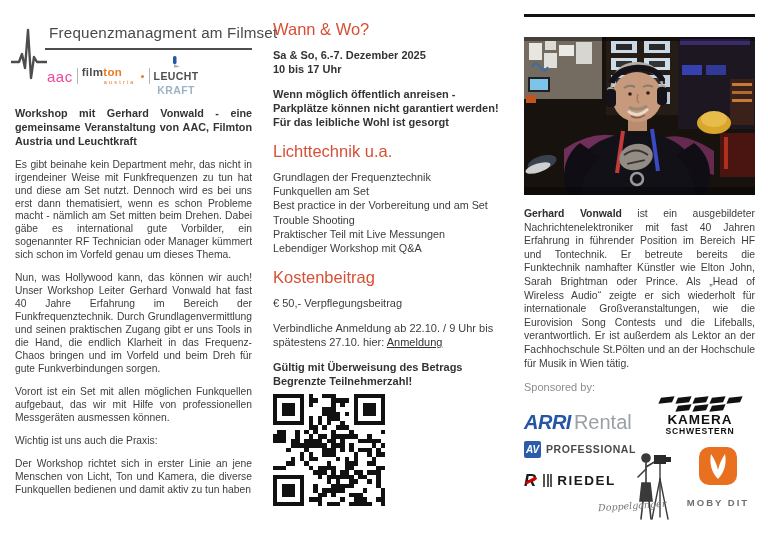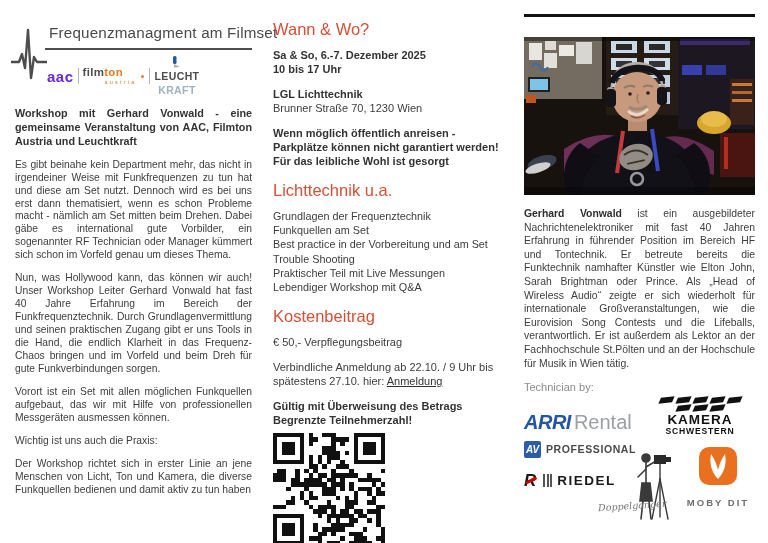--- a/index.html
+++ b/index.html
@@ -11,21 +11,21 @@
   .col{position:absolute;top:0;}
   
   #col-left{left:15px;top:18px;width:237px;}
   .lc-header{position:relative;min-height:58px;}
   .wave-icon{position:absolute;left:-4px;top:4px;}
   .lc-title{
     margin-left:30px;font-size:15.2px;color:#4a4a4a;letter-spacing:.2px;
     padding:6px 0 7px 4px;border-bottom:2px solid #4d4d4d;white-space:nowrap;
   }
   .lc-logos{margin:6px 0 0 32px;display:flex;align-items:center;gap:4px;}
-  .logo-aac{color:#6d28d9;font-weight:bold;font-size:15px;letter-spacing:.5px;}
+  .logo-aac{color:#ec4899;font-weight:normal;font-size:15px;letter-spacing:.5px;}
   .sep-bar{display:inline-block;width:1px;height:16px;background:#b5b5b5;}
   .logo-filmton{display:inline-flex;flex-direction:column;line-height:1;}
   .ft-top{font-size:11.5px;font-weight:bold;color:#4d4d4d;letter-spacing:.3px;}
   .ft-ton{color:#e87a22;}
   .ft-sub{font-size:5.5px;color:#e87a22;letter-spacing:2.2px;margin-top:1px;padding-left:22px;}
   .dot-sep{width:3px;height:3px;border-radius:50%;background:#e87a22;display:inline-block;margin:0 1px;}
   .logo-leucht{display:inline-flex;align-items:center;gap:2px;font-weight:bold;font-size:10.5px;letter-spacing:.4px;flex-direction:column;}
   .lk-dark{color:#4d4d4d;}
   .lk-light{color:#9db3c4;}
   .lc-intro{margin-top:10px;font-weight:bold;font-size:10.8px;line-height:14px;text-align:justify;color:#333;}
@@ -118,24 +118,20 @@
   <p class="lc-p tight">Vorort ist ein Set mit allen möglichen Funkquellen aufgebaut, das wir mit Hilfe von professionellen Messgeräten ausmessen können.</p>
   <p class="lc-p">Wichtig ist uns auch die Praxis:</p>
   <p class="lc-p">Der Workshop richtet sich in erster Linie an jene Menschen von Licht, Ton und Kamera, die diverse Funkquellen bedienen und damit aktiv zu tun haben</p>
 </div>
 
 <div class="col" id="col-mid">
   <h2 class="sec-h accent">Wann &amp; Wo?</h2>
   <div class="m-group">
     <div class="m-b">Sa &amp; So, 6.-7. Dezember 2025</div>
     <div class="m-b">10 bis 17 Uhr</div>
-  </div>
-  <div class="m-group">
-    <div class="m-b">LGL Lichttechnik</div>
-    <div class="m-r">Brunner Straße 70, 1230 Wien</div>
   </div>
   <div class="m-group" style="margin-bottom:13px;">
     <div class="m-b">Wenn möglich öffentlich anreisen - Parkplätze können nicht garantiert werden!</div>
     <div class="m-b">Für das leibliche Wohl ist gesorgt</div>
   </div>
 
   <h2 class="sec-h accent">Lichttechnik u.a.</h2>
   <div class="m-list m-group">
     <div>Grundlagen der Frequenztechnik</div>
     <div>Funkquellen am Set</div>
@@ -452,21 +448,21 @@
       <path d="M100,118 q12,-9 24,0" stroke="#3a352e" stroke-width="2" fill="none"></path>
       <rect x="103" y="124" width="18" height="2" fill="#3a352e" transform="rotate(-12 112 125)"></rect>
       <rect y="0" width="231" height="4" fill="#000" opacity=".4"></rect>
       <rect y="150" width="231" height="8" fill="#000" opacity=".35"></rect>
     </svg>
   </div>
 
   <p class="bio"><span class="b">Gerhard Vonwald</span><span> ist ein ausgebildeter Nachrichtenelektroniker mit fast 40 Jahren Erfahrung in führender Position im Bereich HF und Tontechnik. Er betreute bereits die Funktechnik namhafter Künstler wie Elton John, Sarah Brightman oder Prince. Als „Head of Wireless Audio“ zeigte er sich wiederholt für internationale Großveranstaltungen, wie die Eurovision Song Contests und die Lifeballs, verantwortlich. Er ist außerdem als Lektor an der Fachhochschule St.Pölten und an der Hochschule für Musik in Wien tätig.</span></p>
 
   <div class="sponsors">
-    <div class="sp-label">Technician by:</div>
+    <div class="sp-label">Sponsored by:</div>
     <div class="sp-grid">
       <div class="arri">
         <span class="arri-a">ARRI</span><span class="arri-r">Rental</span>
       </div>
       <div class="kamera">
         <div class="ks-slats">
           <i></i>
             <i></i>
             <i></i>
             <i></i>

